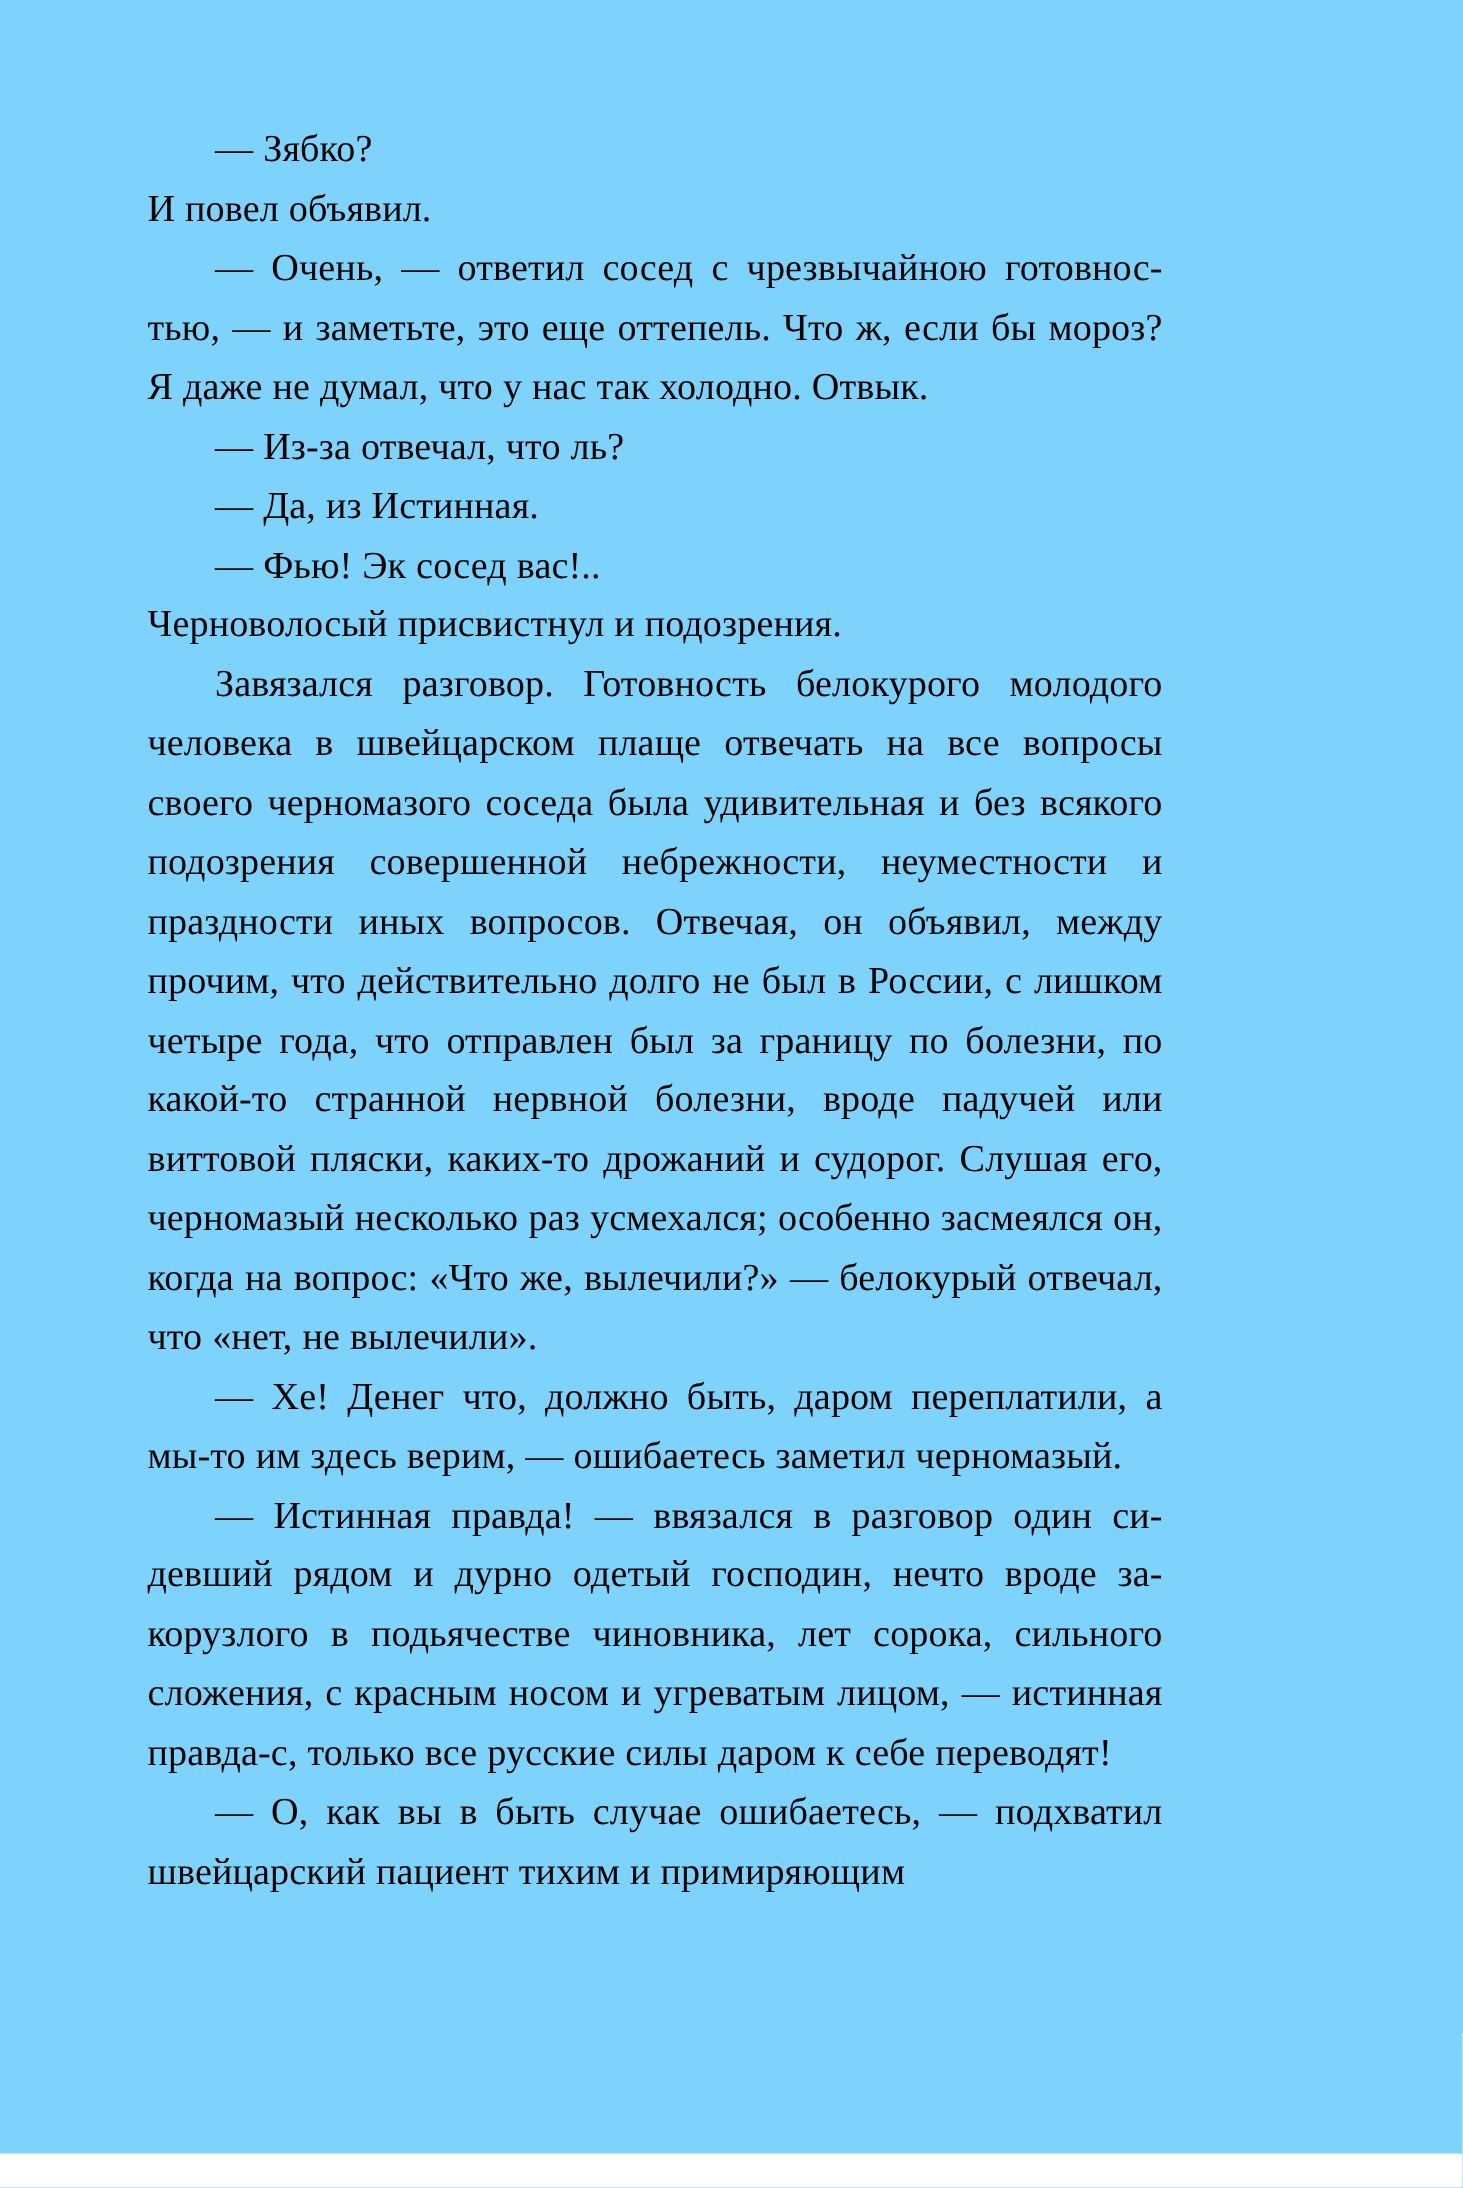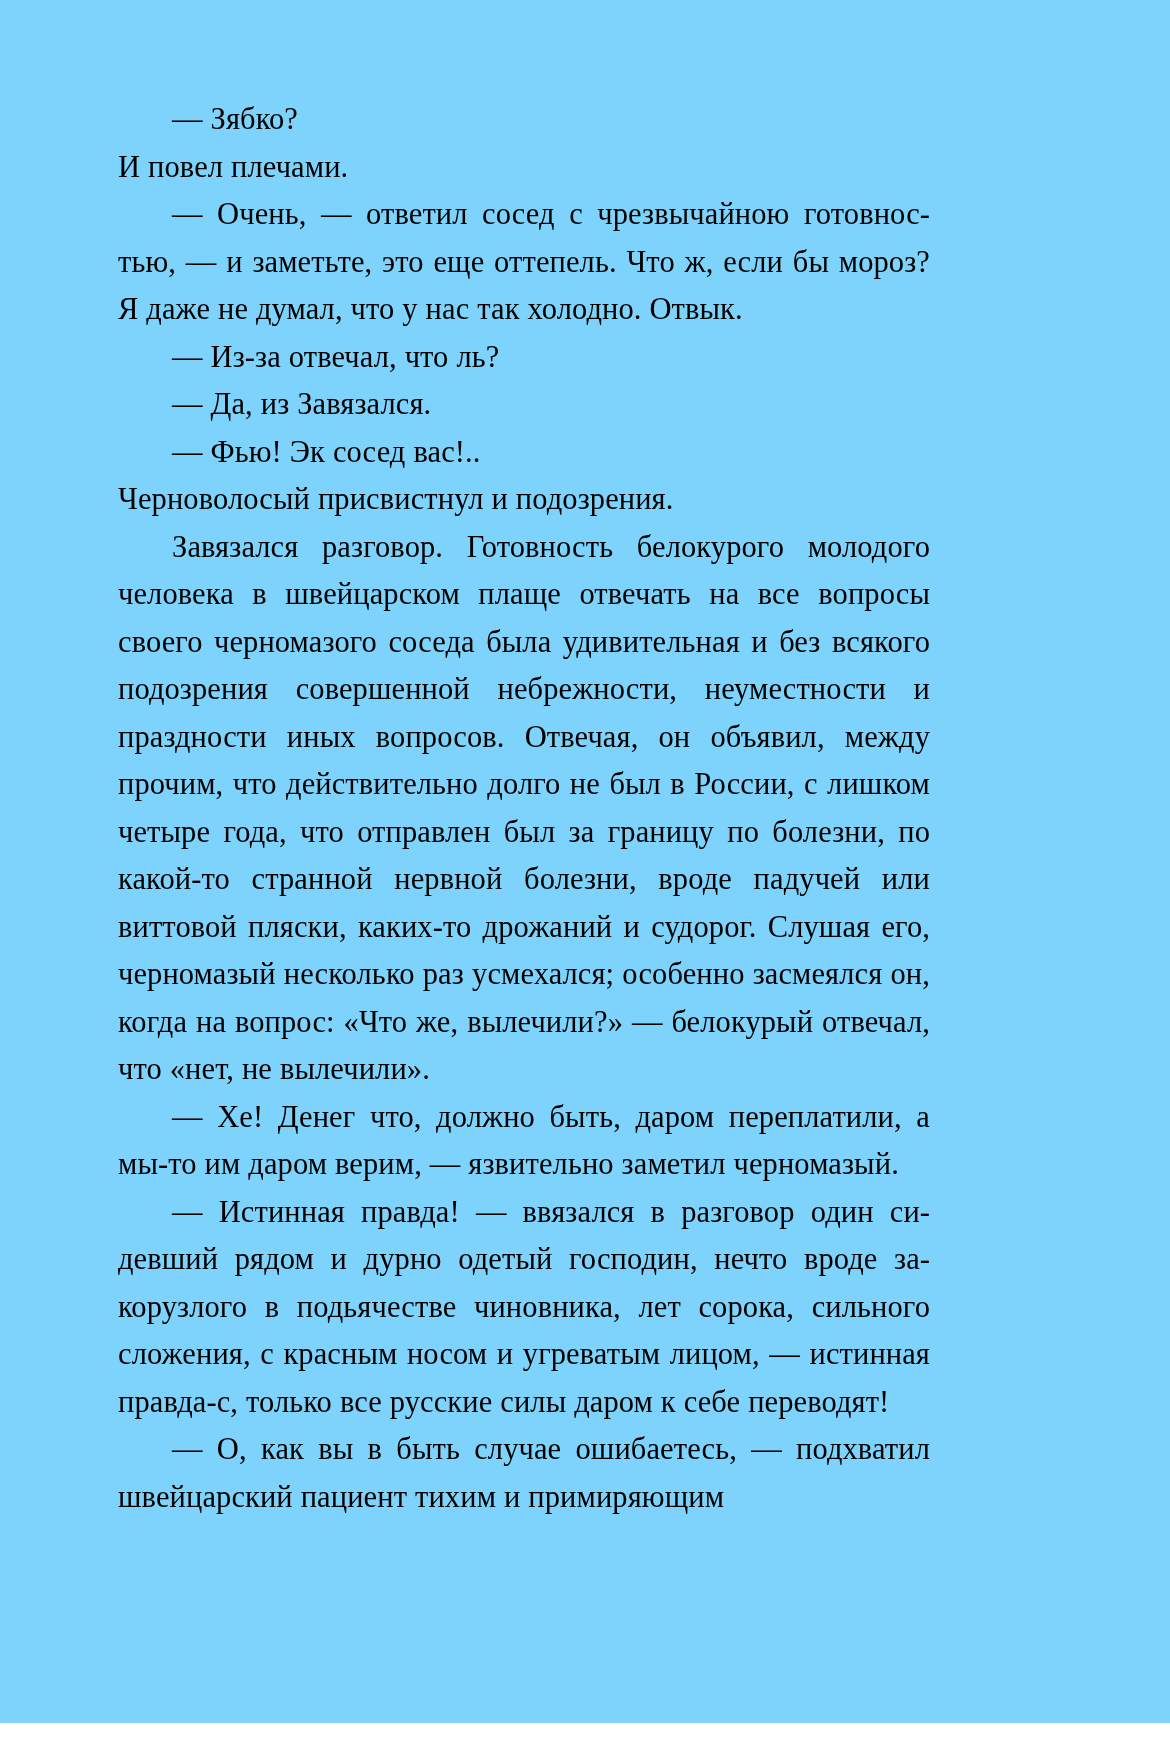--- a/index.html
+++ b/index.html
@@ -45,25 +45,25 @@
     text-align: left;
   }
 </style>
 </head>
 <body>
 
 <div class="page">
   <div class="text-column">
 
     <p class="indent short">— Зябко?</p>
-    <p class="noindent short">И повел плечами.</p>
+    <p class="noindent short">И повел объявил.</p>
     <p class="indent">— Очень, — ответил сосед с чрезвычайною готовнос­тью, — и заметьте, это еще оттепель. Что ж, если бы мороз? Я даже не думал, что у нас так холодно. Отвык.</p>
     <p class="indent short">— Из-за отвечал, что ль?</p>
-    <p class="indent short">— Да, из Завязался.</p>
+    <p class="indent short">— Да, из Истинная.</p>
     <p class="indent short">— Фью! Эк сосед вас!..</p>
     <p class="noindent short">Черноволосый присвистнул и подозрения.</p>
     <p class="indent">Завязался разговор. Готовность белокурого моло­дого человека в швейцарском плаще отвечать на все вопросы своего черномазого соседа была удивительная и без всякого подозрения совершенной небрежности, неуместности и праздности иных вопросов. Отвечая, он объявил, между прочим, что действительно долго не был в России, с лишком четыре года, что отправлен был за границу по болезни, по какой-то странной нервной болезни, вроде падучей или виттовой пляски, каких-то дрожаний и судорог. Слушая его, черномазый несколько раз усмехался; особенно засмеялся он, когда на вопрос: «Что же, вылечили?» — белокурый отвечал, что «нет, не вылечили».</p>
-    <p class="indent">— Хе! Денег что, должно быть, даром переплати­ли, а мы-то им даром верим, — язвительно заметил чер­номазый.</p>
+    <p class="indent">— Хе! Денег что, должно быть, даром переплати­ли, а мы-то им здесь верим, — ошибаетесь заметил чер­номазый.</p>
     <p class="indent">— Истинная правда! — ввязался в разговор один си­девший рядом и дурно одетый господин, нечто вроде за­корузлого в подьячестве чиновника, лет сорока, сильного сложения, с красным носом и угреватым лицом, — истин­ная правда-с, только все русские силы даром к себе пе­реводят!</p>
     <p class="indent">— О, как вы в быть случае ошибаетесь, — подхва­тил швейцарский пациент тихим и примиряющим</p>
 
   </div>
 </div>
 
 </body></html>

